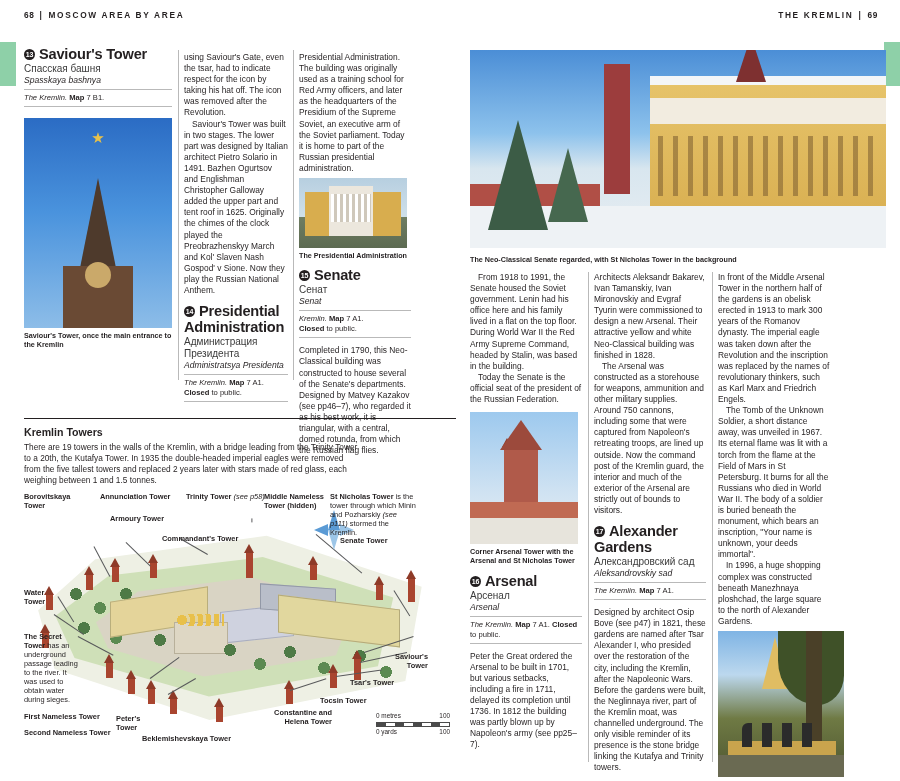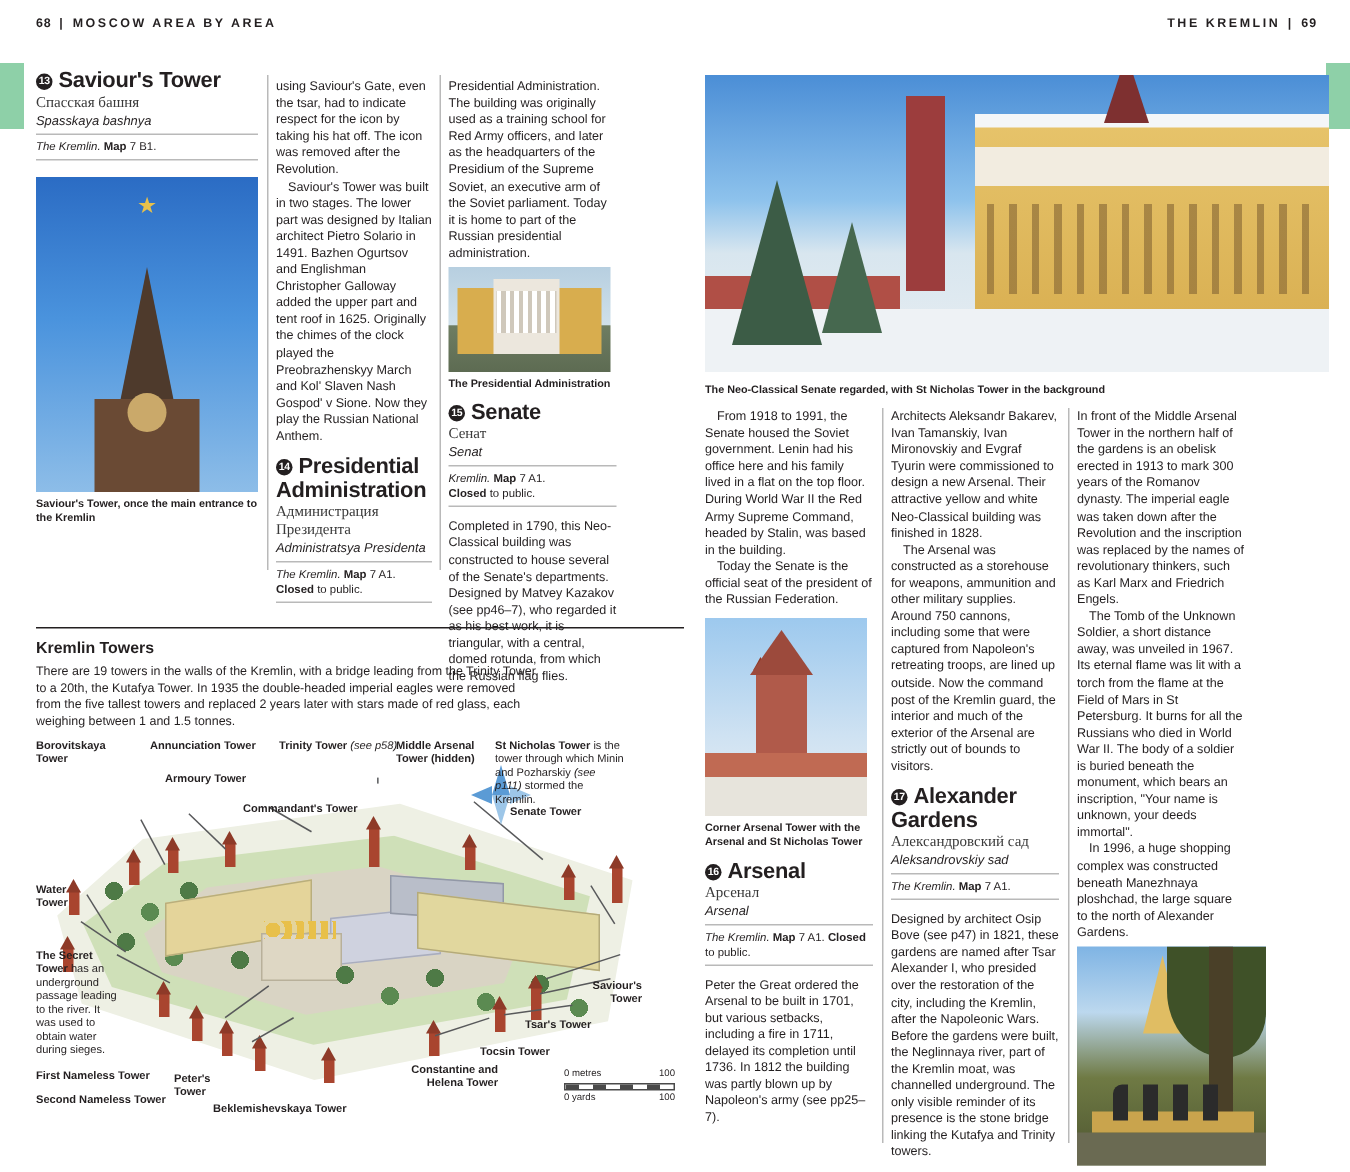--- a/index.html
+++ b/index.html
@@ -22,21 +22,21 @@
   .col{position:absolute;font-size:8.4px;line-height:11.1px;color:#231f20;text-align:left;}
   .col p{margin:0 0 0 0;}
   .col p.ind{text-indent:8px;}
   .ital{}
   .bold{font-weight:bold;}
 
   .secnum{display:inline-block;width:11px;height:11px;line-height:11px;border-radius:50%;
           background:#231f20;color:#fff;font-size:7px;text-align:center;font-weight:bold;
           vertical-align:2px;margin-right:4px;}
   h2.sect{font-size:14.6px;line-height:16px;margin:0 0 1px 0;font-weight:bold;letter-spacing:-.2px;}
-  .cyr{font-size:10px;line-height:12px;margin:0;color:#3a3a3a;font-family:Liberation Serif, serif;}
+  .cyr{font-size:10px;line-height:12px;margin:0;color:#3a3a3a;font-family:Liberation Sans, sans-serif;}
   .translit{font-size:8.6px;line-height:11px;font-style:italic;margin:0 0 4px 0;color:#231f20;}
   .rule{border-top:.7px solid #b9b9b9;margin:3px 0 3px 0;}
   .meta{font-size:7.6px;line-height:10px;margin:0 0 0 0;}
   .meta .it{font-style:italic;}
   .gap{height:7px;}
   .gap-s{height:4px;}
 
   .caption{font-size:7.2px;line-height:9.3px;font-weight:bold;margin-top:3px;color:#231f20;}
 
   
@@ -310,21 +310,21 @@
           <div class="e"></div>
           <div class="w"></div>
       </div>
 
       <div class="lbl" style="left:0px;top:2px;width:58px;white-space:pre-line;">Borovitskaya
 Tower</div>
       <div class="lbl" style="left:76px;top:2px;width:96px;">Annunciation Tower</div>
       <div class="lbl" style="left:86px;top:24px;width:86px;">Armoury Tower</div>
       <div class="lbl" style="left:138px;top:44px;width:96px;">Commandant's Tower</div>
       <div class="lbl" style="left:162px;top:2px;width:96px;"><span>Trinity Tower </span><span class="it">(see p58)</span></div>
-      <div class="lbl" style="left:240px;top:2px;width:62px;white-space:pre-line;">Middle Arsenal
+      <div class="lbl" style="left:240px;top:2px;width:62px;white-space:pre-line;">Middle Nameless
 Tower (hidden)</div>
       <div class="lbl" style="left:306px;top:2px;width:86px;"><span>St Nicholas Tower</span><span class="reg"> is the tower through which Minin and Pozharskiy </span><span class="it">(see p111)</span><span class="reg"> stormed the Kremlin.</span></div>
       <div class="lbl" style="left:316px;top:46px;width:76px;">Senate Tower</div>
       <div class="lbl" style="left:0px;top:98px;width:44px;white-space:pre-line;">Water
 Tower</div>
       <div class="lbl" style="left:0px;top:142px;width:54px;font-weight:normal;"><span class="bold">The Secret Tower</span><span> has an underground passage leading to the river. It was used to obtain water during sieges.</span></div>
       <div class="lbl" style="left:0px;top:222px;width:82px;">First Nameless Tower</div>
       <div class="lbl" style="left:0px;top:238px;width:88px;">Second Nameless Tower</div>
       <div class="lbl" style="left:92px;top:224px;width:36px;white-space:pre-line;">Peter's
 Tower</div>

